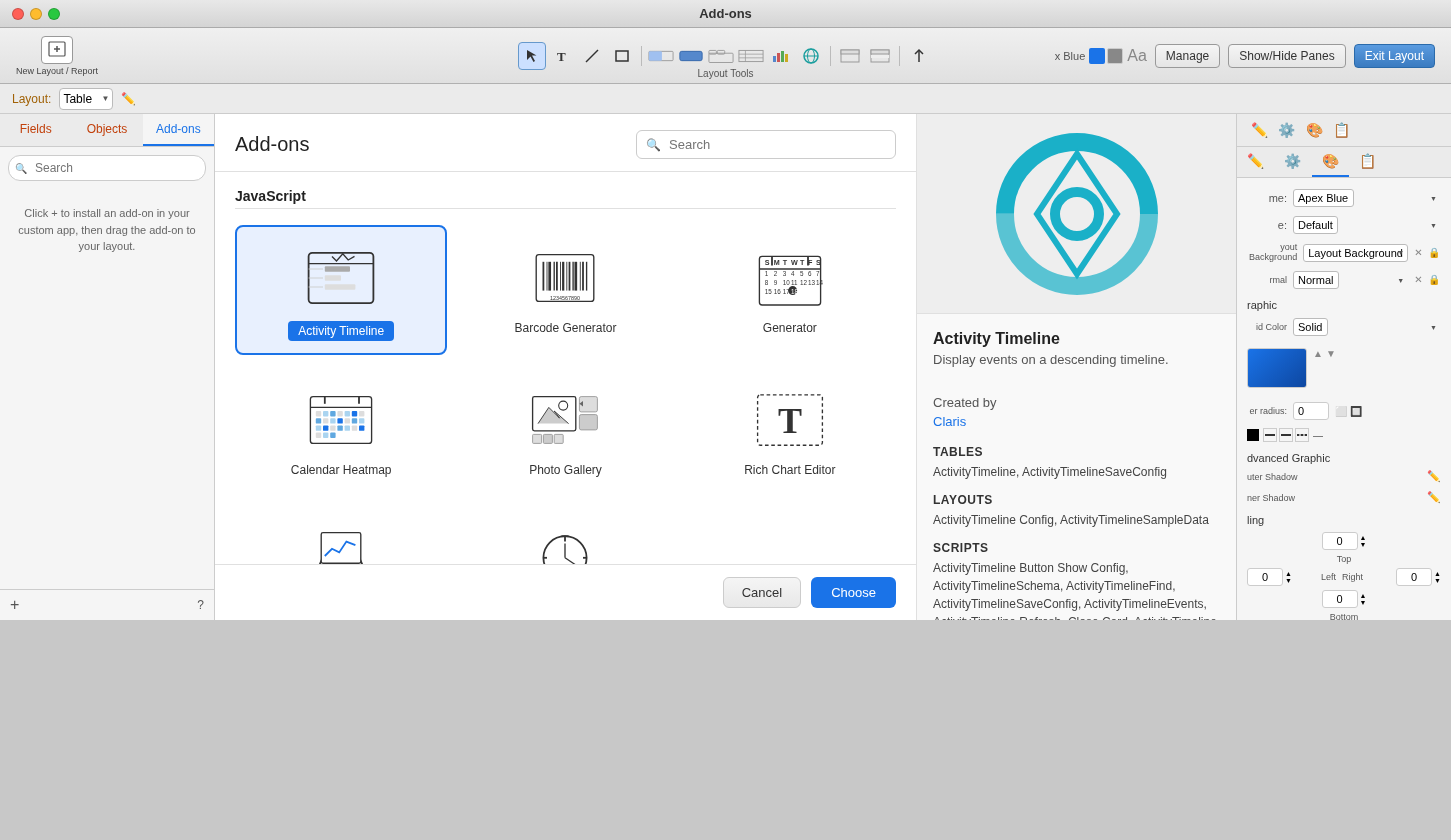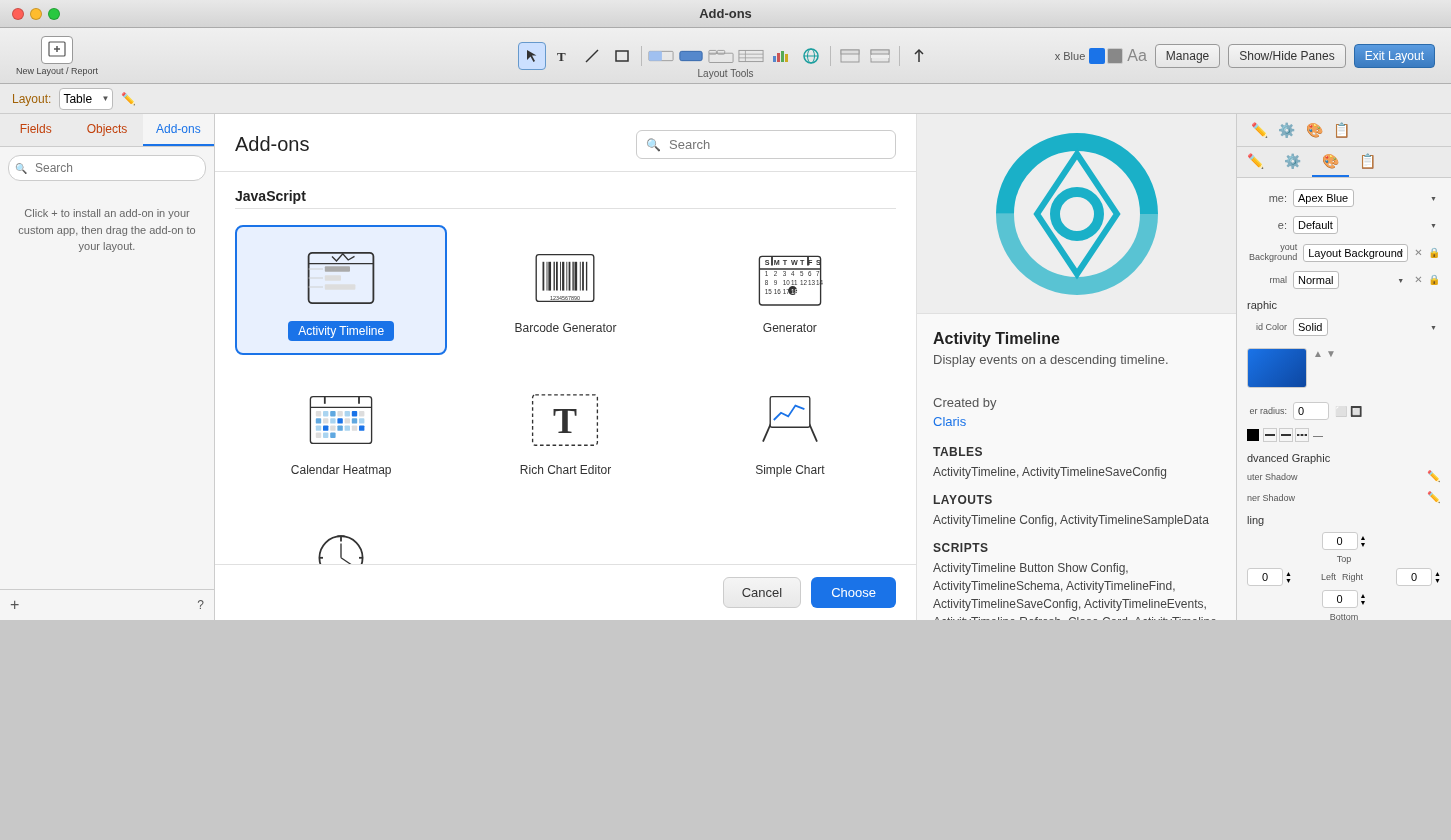--- a/index.html
+++ b/index.html
@@ -883,20 +883,42 @@
                   <rect x="60" y="38" width="6" height="6" rx="1" fill="#1a73e8"></rect>
                   <rect x="12" y="46" width="6" height="6" rx="1" fill="#ddd"></rect>
                   <rect x="20" y="46" width="6" height="6" rx="1" fill="#aad4f0"></rect>
                   <rect x="28" y="46" width="6" height="6" rx="1" fill="#60a8e0"></rect>
                 </svg>
               </div>
               <span class="addon-label">Calendar Heatmap</span>
             </div>
 
 
+            <div class="addon-item">
+              <div class="addon-icon">
+                <svg viewBox="0 0 80 64" xmlns="http://www.w3.org/2000/svg">
+
+                  <rect x="4" y="6" width="48" height="38" rx="2" fill="none" stroke="#333" stroke-width="1.5"></rect>
+
+                  <polyline points="10,36 22,18 34,30 28,22 44,36" fill="#ccc" stroke="#333" stroke-width="1"></polyline>
+
+                  <circle cx="38" cy="16" r="5" fill="none" stroke="#333" stroke-width="1.2"></circle>
+
+                  <rect x="4" y="48" width="10" height="10" rx="1" fill="#ddd" stroke="#999" stroke-width="1"></rect>
+                  <rect x="16" y="48" width="10" height="10" rx="1" fill="#ccc" stroke="#999" stroke-width="1"></rect>
+                  <rect x="28" y="48" width="10" height="10" rx="1" fill="#ddd" stroke="#999" stroke-width="1"></rect>
+
+                  <rect x="56" y="6" width="20" height="17" rx="2" fill="#ddd" stroke="#999" stroke-width="1"></rect>
+                  <rect x="56" y="26" width="20" height="17" rx="2" fill="#ccc" stroke="#999" stroke-width="1"></rect>
+
+                  <polygon points="56,14 60,11 60,17" fill="#666"></polygon>
+                </svg>
+              </div>
+              <span class="addon-label">Photo Gallery</span>
+            </div>
 
             <div class="addon-item">
               <div class="addon-icon">
                 <svg viewBox="0 0 80 64" xmlns="http://www.w3.org/2000/svg">
 
                   <rect x="4" y="4" width="72" height="56" rx="3" fill="none" stroke="#333" stroke-width="1.5" stroke-dasharray="4,3"></rect>
 
                   <text x="40" y="46" text-anchor="middle" font-size="40" font-weight="bold" fill="#333" font-family="serif">T</text>
                 </svg>
               </div>

